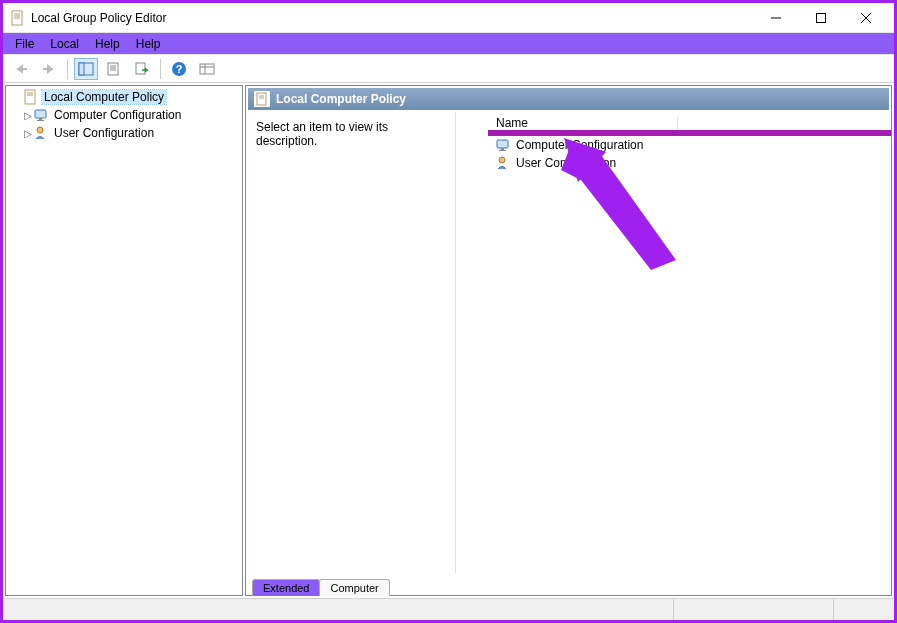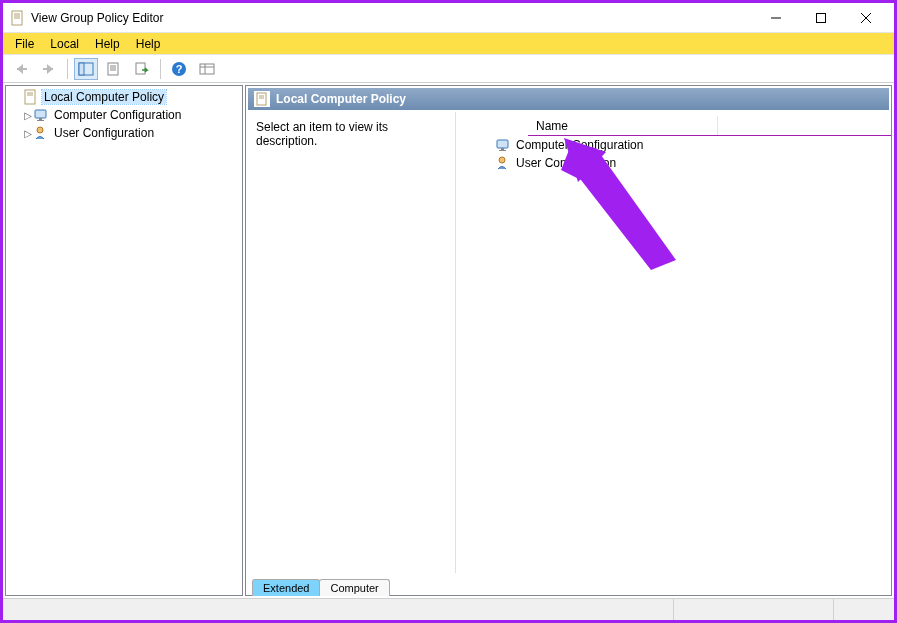--- a/index.html
+++ b/index.html
@@ -4,66 +4,66 @@
 <style>
 * { box-sizing: border-box; margin: 0; padding: 0; font-family: 'Segoe UI', Tahoma, sans-serif; }
 html, body { width: 897px; height: 623px; overflow: hidden; }
 .outer-frame { width: 897px; height: 623px; border: 3px solid #a020f0; background: #fff; display: flex; flex-direction: column; }
 .titlebar { height: 30px; display: flex; align-items: center; padding: 0 6px; background: #fff; border-bottom: 1px solid #e5e5e5; }
 .titlebar .tb-icon { width: 16px; height: 16px; margin-right: 6px; }
 .titlebar .tb-title { font-size: 12px; flex: 1; color: #000; }
 .tb-controls { display: flex; align-items: center; }
 .tb-btn { width: 45px; height: 28px; display: flex; align-items: center; justify-content: center; font-size: 14px; color: #000; }
 .tb-btn svg { display: block; }
-.menubar { height: 22px; display: flex; align-items: center; padding: 0 4px; border-bottom: 1px solid #e5e5e5; background: #fde047; }
+.menubar { height: 22px; display: flex; align-items: center; padding: 0 4px; border-bottom: 1px solid #e5e5e5; background: #8b5cf6; }
 .menu-item { padding: 2px 8px; font-size: 12px; color: #000; }
 .toolbar { height: 28px; display: flex; align-items: center; padding: 0 6px; gap: 4px; border-bottom: 1px solid #d0d0d0; background: #fff; }
 .tb-tool { width: 24px; height: 22px; display: flex; align-items: center; justify-content: center; border: 1px solid transparent; }
 .tb-tool.sel { border: 1px solid #90b8e0; background: #dcebfa; }
 .tb-tool.disabled svg { opacity: 0.4; }
 .tb-sep { width: 1px; height: 20px; background: #ccc; margin: 0 2px; }
 .body-area { flex: 1; display: flex; padding: 2px; gap: 2px; min-height: 0; background: #fff; justify-content: center; }
 .tree-panel { width: 238px; border: 1px solid #828790; background: #fff; overflow: auto; padding: 2px 0; }
 .tree-row { display: flex; align-items: center; height: 18px; font-size: 12px; padding: 0 4px; white-space: nowrap; }
 .tree-row .twisty { width: 12px; text-align: center; color: #606060; font-size: 10px; }
 .tree-row .ticon { width: 16px; height: 16px; margin-right: 4px; display: flex; align-items: center; justify-content: center; }
 .tree-row.selected .label { background: #cce8ff; outline: 1px dotted #99cfff; padding: 0 2px; }
 .tree-row.level1 { padding-left: 16px; }
 .content-panel { flex: 1; border: 1px solid #828790; background: #fff; display: flex; flex-direction: column; position: relative; min-height: 0; }
 .content-header { height: 22px; background: linear-gradient(#8fa9c8, #6d8db1); display: flex; align-items: center; padding: 0 6px; color: #fff; font-size: 12px; gap: 6px; margin: 2px; }
 .content-header .hicon { width: 16px; height: 16px; background: #fff; display: flex; align-items: center; justify-content: center; }
 .content-body { flex: 1; display: flex; position: relative; min-height: 0; gap: 32px; }
 .desc-col { width: 210px; padding: 8px 10px; font-size: 12px; border-right: 1px solid #e0e0e0; }
 .list-col { flex: 1; padding: 4px 0; }
-.list-header { display: flex; align-items: center; height: 20px; border-bottom: 1px solid #a21caf; margin-left: 40px; }
+.list-header { display: flex; align-items: center; height: 20px; border-bottom: 6px solid #a21caf; }
 .list-header-cell { font-size: 12px; padding: 0 8px; border-right: 1px solid #e5e5e5; height: 100%; display: flex; align-items: center; width: 190px; }
 .list-row { display: flex; align-items: center; height: 18px; font-size: 12px; padding: 0 8px; gap: 4px; }
 .list-row .licon { width: 16px; height: 16px; display: flex; align-items: center; justify-content: center; }
 .tab-strip { height: 22px; display: flex; align-items: flex-end; padding-left: 6px; border-top: 0; }
 .tab { font-size: 11px; padding: 2px 10px; border: 1px solid #aaa; border-bottom: none; background: #f8f8f8; margin-right: -1px; position: relative; top: 1px; border-radius: 3px 3px 0 0; }
-.tab.active { background: #7dd3fc; z-index: 2; }
+.tab.active { background: #8b5cf6; z-index: 2; }
 .statusbar { height: 22px; border-top: 1px solid #d0d0d0; background: #f0f0f0; display: flex; }
 .statusbar .cell { border-right: 1px solid #d0d0d0; height: 100%; }
 .arrow-annotation { position: absolute; pointer-events: none; z-index: 50; }
 </style>
 </head>
 <body>
 
 <div class="outer-frame">
 
   <div class="titlebar">
     <span class="tb-icon">
       <svg width="16" height="16" viewBox="0 0 16 16">
           <rect x="3" y="1" width="10" height="14" fill="#fff" stroke="#b0a070" stroke-width="1"></rect>
           <line x1="5" y1="4" x2="11" y2="4" stroke="#b0a070"></line>
           <line x1="5" y1="6" x2="11" y2="6" stroke="#b0a070"></line>
           <line x1="5" y1="8" x2="11" y2="8" stroke="#b0a070"></line>
         </svg>
     </span>
-    <span class="tb-title">View Group Policy Editor</span>
+    <span class="tb-title">Local Group Policy Editor</span>
     <div class="tb-controls">
       <div class="tb-btn">
         <svg width="10" height="10">
             <line x1="0" y1="5" x2="10" y2="5" stroke="#000" stroke-width="1"></line>
           </svg>
       </div>
       <div class="tb-btn">
         <svg width="10" height="10">
             <rect x="0.5" y="0.5" width="9" height="9" fill="none" stroke="#000" stroke-width="1"></rect>
           </svg>

